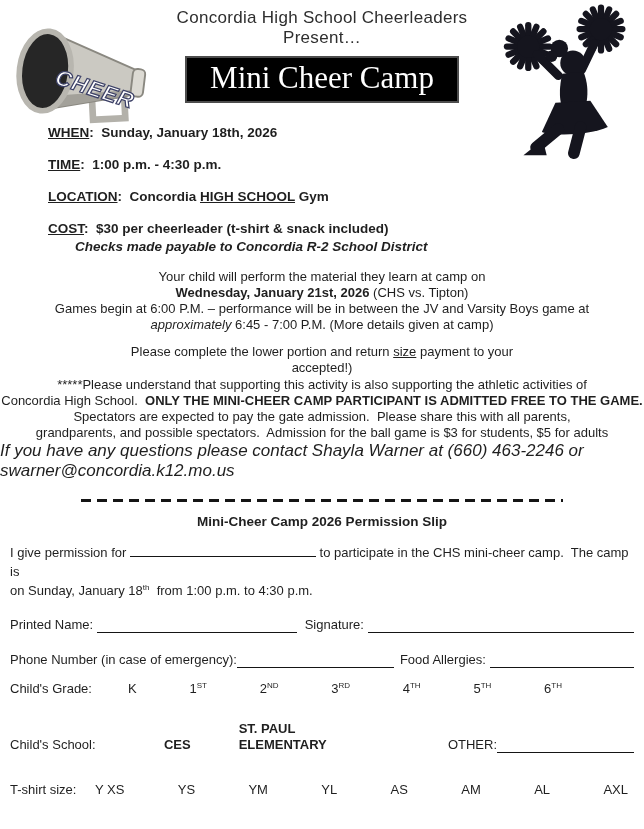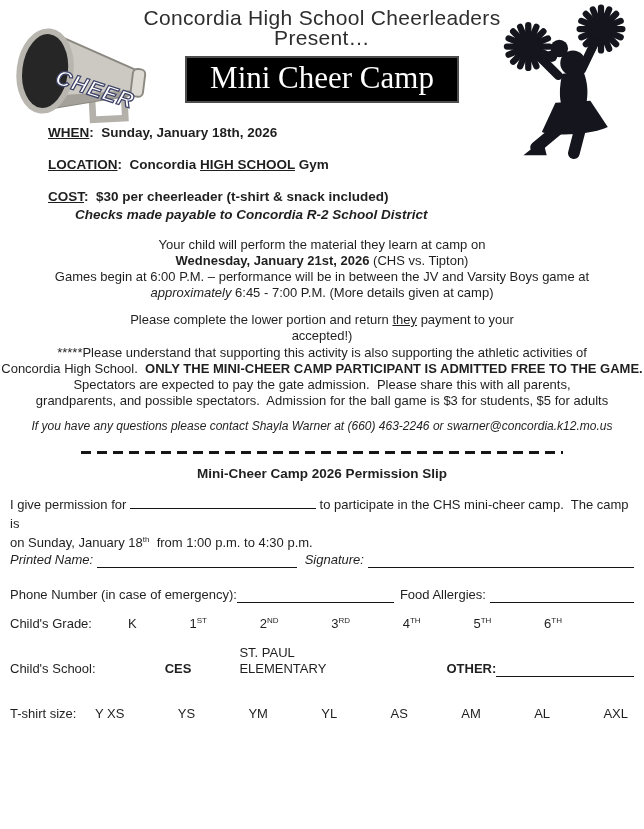--- a/index.html
+++ b/index.html
@@ -6,21 +6,21 @@
   .page{
     position:relative;
     width:644px;height:829px;
     background:#ffffff;
     font-family:"Liberation Sans",sans-serif;
     color:#1f1f1f;
     overflow:hidden;
   }
   .pre{white-space:pre-wrap;}
   
-  .hdr-text{ text-align:center; font-size:21px; line-height:20px; color:#2e2e2e; padding-top:8px; letter-spacing:.3px;}
+  .hdr-text{ text-align:center; font-size:17px; line-height:20px; color:#2e2e2e; padding-top:8px; letter-spacing:.3px;}
   .title-wrap{text-align:center;margin-top:8px;}
   .title-box{
     display:inline-block; background:#000; color:#fff;
     border:2px solid #4d4d4d;
     font-family:"Liberation Serif","DejaVu Serif",serif;
     font-size:31px; line-height:34px; padding:3px 23px 6px;
   }
   .art{position:absolute;}
   .art-megaphone{left:2px;top:16px;}
   .art-cheerleader{right:0px;top:0px;}
@@ -31,43 +31,43 @@
   .cost-note{margin-left:27px;font-style:italic;margin-top:-14px;margin-bottom:0;}
   
   .cpar{text-align:center;font-size:13px;line-height:16px;}
   .cpar.pa{margin-top:14px;}
   .cpar.pb{margin-top:11px;}
   .cpar.pc{margin-top:1px;}
   .b{font-weight:bold;}
   .i{font-style:italic;}
   .bu{font-weight:bold;text-decoration:underline;}
   sup{font-size:8px;line-height:0;}
-  .contact{margin-top:10px;text-align:center;font-style:italic;font-size:12px;}
+  .contact{text-align:left;font-style:italic;font-size:17px;}
   
   .divider{margin:18px auto 0;width:482px;height:2.5px;
     background:repeating-linear-gradient(90deg,#151515 0 10px,transparent 10px 16px);}
   .slip-title{margin-top:12px;text-align:center;font-weight:bold;font-size:13.5px;}
   .perm{margin:14px 10px 0 10px;font-size:13px;line-height:19px;}
   .blank{display:inline-block;border-bottom:1.4px solid #151515;height:13px;vertical-align:baseline;}
   .frow{display:flex;align-items:flex-end;margin:0 10px;font-size:13px;line-height:16px;}
-  .row-printed{font-style:italic;}
+  .row-printed{margin-top:17px;}
   .row-phone{margin-top:19px;}
   .row-grade{margin-top:13px;}
   .row-school{margin-top:13px;}
   .row-tshirt{margin-top:29px;}
   .grow{flex:1;}
   .opts{display:flex;justify-content:space-between;}
   .grade-opts{flex:1;margin-left:18px;margin-right:72px;}
   .size-opts{flex:1;margin-left:8px;margin-right:6px;}
   .lbl-grade{width:100px;}
   .lbl-school{width:155px;}
   .lbl-tshirt{width:77px;}
   .sp-ces{font-weight:bold;}
-  .sp-spe{font-weight:normal;margin-left:48px;}
-  .sp-other{font-weight:bold;margin-left:62px;}
+  .sp-spe{font-weight:bold;margin-left:48px;margin-top:11px;}
+  .sp-other{font-weight:normal;margin-left:62px;}
 </style>
 </head>
 <body>
 
 <div class="page">
 
   <svg class="art art-megaphone" width="152" height="120" viewBox="0 0 160 126">
     <g transform="rotate(7 80 63)">
       <rect x="99" y="80" width="34" height="24" fill="none" stroke="#b3b1aa" stroke-width="7" transform="rotate(-10 116 92)"></rect>
       <path d="M50 22 L139 49 L142 75 L50 102 Z" fill="#cbc9c2" stroke="#8a8880" stroke-width="2"></path>
@@ -111,34 +111,35 @@
   <div class="hdr-text">
     <div>Concordia High School Cheerleaders</div>
     <div>Present…</div>
   </div>
   <div class="title-wrap">
     <span class="title-box">Mini Cheer Camp</span>
   </div>
 
   <div class="info">
     <div class="info-line pre"><span class="u">WHEN</span><span class="pre">:  Sunday, January 18th, 2026</span></div>
+    <div class="info-line pre"><span class="u">TIME</span><span class="pre">:  1:00 p.m. - 4:30 p.m.</span></div>
     <div class="info-line pre"><span class="u">LOCATION</span><span class="pre">:  Concordia </span><span class="u">HIGH SCHOOL</span><span class="pre"> Gym</span></div>
     <div class="info-line pre"><span class="u">COST</span><span class="pre">:  $30 per cheerleader (t-shirt &amp; snack included)</span></div>
     <div class="info-line cost-note">Checks made payable to Concordia R-2 School District</div>
   </div>
 
   <div class="cpar pa">
     <div class="pre">Your child will perform the material they learn at camp on</div>
     <div><span class="b">Wednesday, January 21st, 2026</span><span class="pre"> (CHS vs. Tipton)</span></div>
     <div class="pre">Games begin at 6:00 P.M. – performance will be in between the JV and Varsity Boys game at</div>
     <div><span class="i">approximately</span><span class="pre"> 6:45 - 7:00 P.M. (More details given at camp)</span></div>
   </div>
 
   <div class="cpar pb">
-    <div><span class="pre">Please complete the lower portion and return </span><span class="u">they</span><span class="pre"> payment to your</span></div>
+    <div><span class="pre">Please complete the lower portion and return </span><span class="u">size</span><span class="pre"> payment to your</span></div>
     <div class="pre">accepted!)</div>
   </div>
 
   <div class="cpar pc">
     <div class="pre">*****Please understand that supporting this activity is also supporting the athletic activities of</div>
     <div><span class="pre">Concordia High School.  </span><span class="b">ONLY THE MINI-CHEER CAMP PARTICIPANT IS ADMITTED FREE TO THE GAME.</span></div>
     <div class="pre">Spectators are expected to pay the gate admission.  Please share this with all parents,</div>
     <div class="pre">grandparents, and possible spectators.  Admission for the ball game is $3 for students, $5 for adults</div>
   </div>
 

